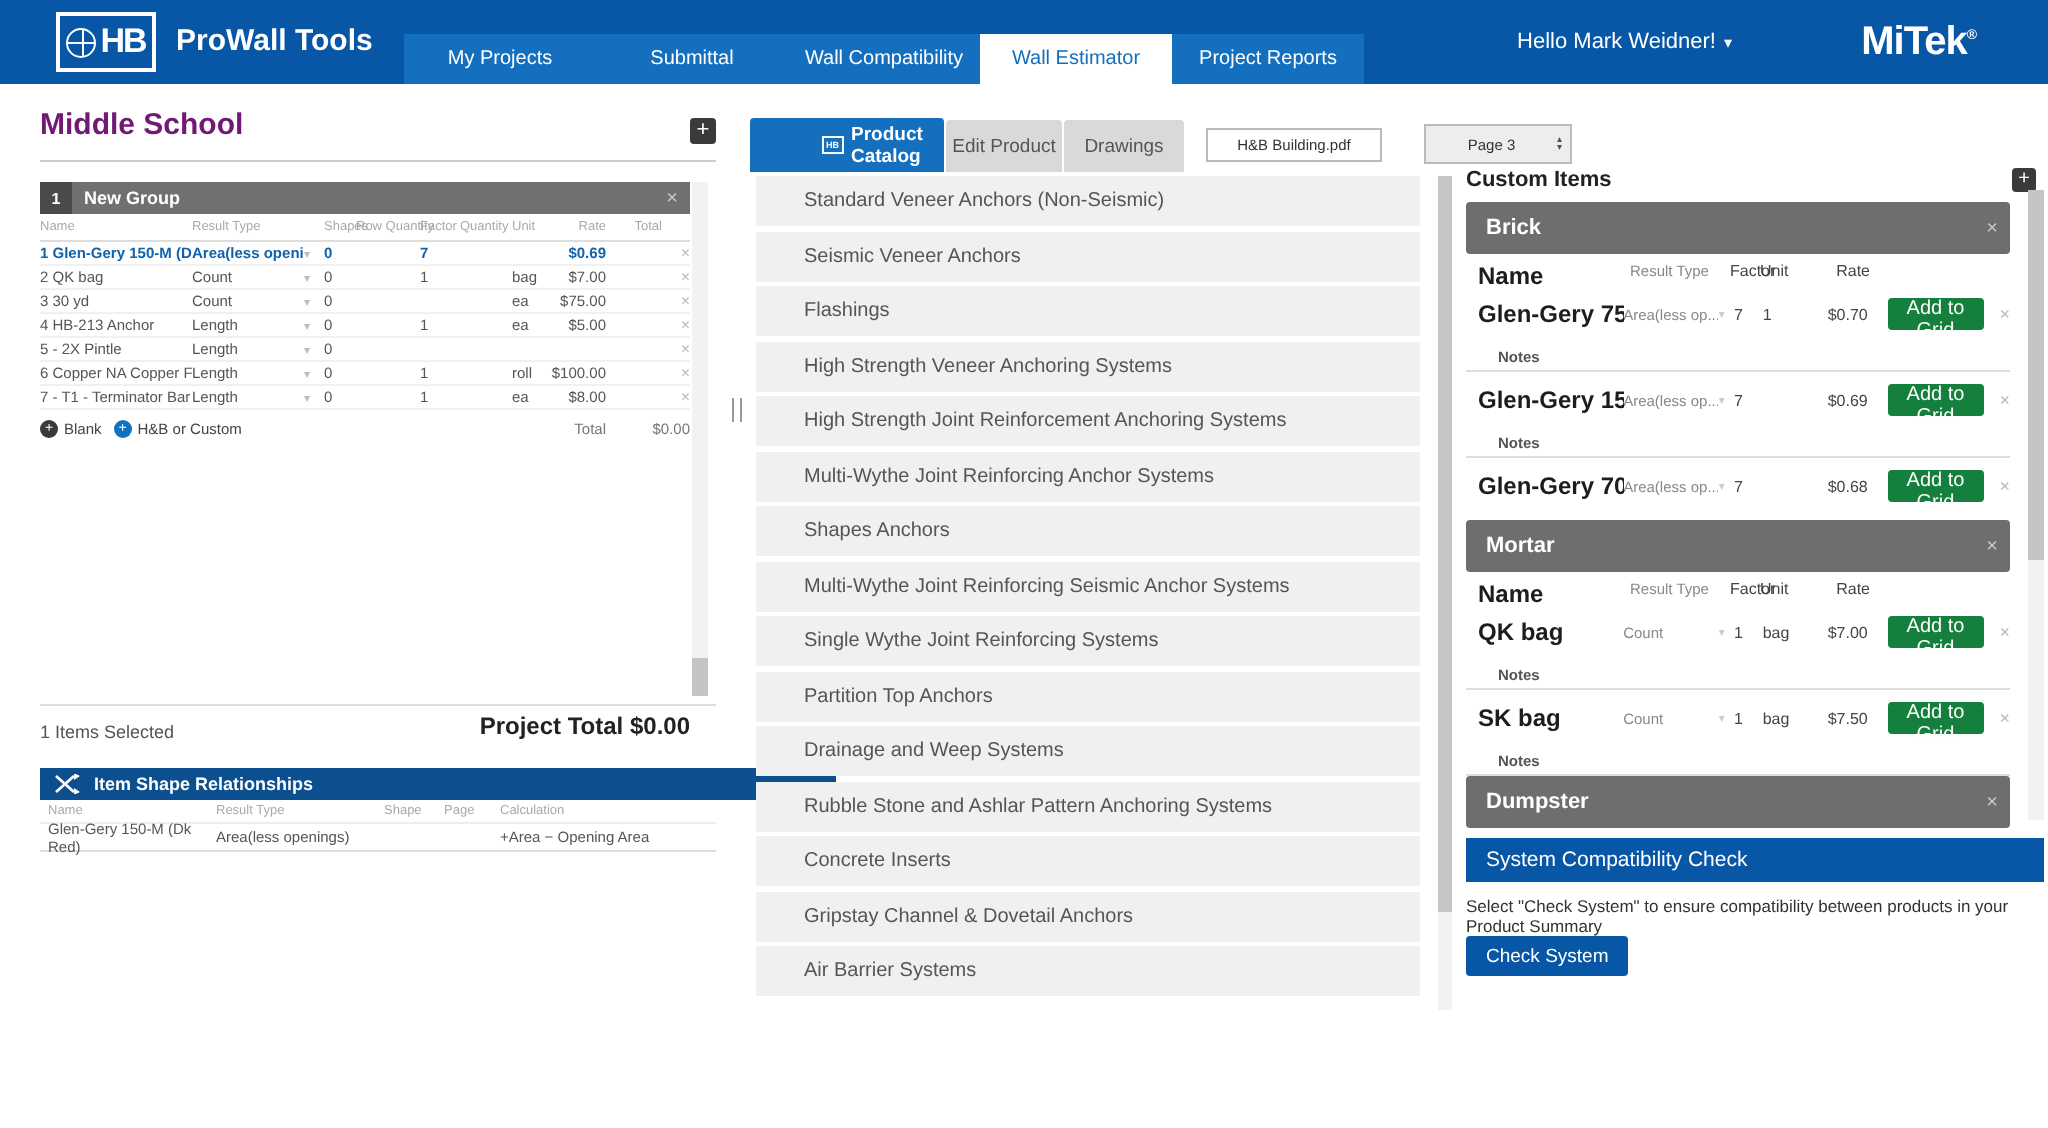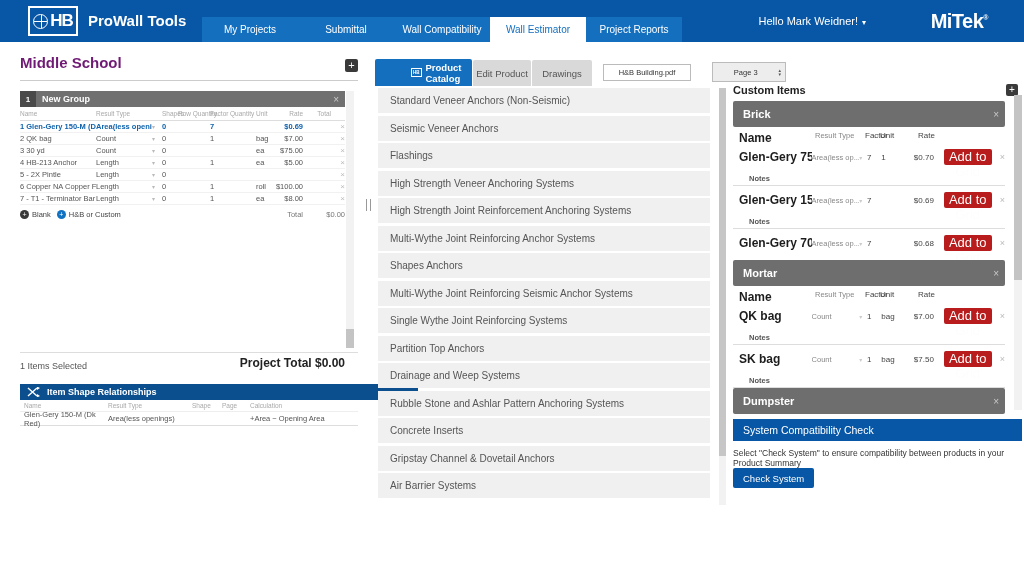--- a/index.html
+++ b/index.html
@@ -74,40 +74,40 @@
   .mtab.active { background:#146FBF; color:#fff; font-weight:bold; top:59px; height:27px;padding-left:36px; }
   .mini-logo { border:1px solid #fff; font-size:4.5px; font-weight:bold; color:#fff; padding:0 1px; line-height:7px; }
   #pdf-btn { left:603px; top:64px; width:88px; height:17px; background:#fff; border:1px solid #bbb;
              font-size:7.5px; color:#333; display:flex; align-items:center; justify-content:center; cursor:pointer; }
   #page-select { left:712px; top:62px; width:74px; height:20px; background:#EDEDED; border:1px solid #bbb;
                  display:flex; align-items:center; cursor:pointer; }
   #page-select .lbl { flex:1; text-align:center; font-size:7.5px; color:#333; }
   #page-select .arrows { display:flex; flex-direction:column; padding-right:4px; color:#555; font-size:5px; line-height:4px; }
   #catalog { left:378px; top:88px; width:332px; }
   .cat-item { height:25px; margin-bottom:2.5px; background:#F0F0F0; color:#555; font-size:10px;
-              line-height:25px; padding-left:12px; cursor:pointer; white-space:nowrap; overflow:hidden; }
+              line-height:25px; padding-left:24px; cursor:pointer; white-space:nowrap; overflow:hidden; }
   #resize-handle { left:366px; top:199px; width:5px; height:12px; border-left:1.5px solid #999; border-right:1.5px solid #999; cursor:col-resize; }
   #mid-scroll { left:719px; top:88px; width:7px; height:417px; background:#F2F2F2; }
   #mid-thumb { position:absolute; left:0; top:0; width:7px; height:368px; background:#C6C6C6; }
 
   
   #custom-title { left:733px; top:84px; font-size:11px; font-weight:bold; color:#222; }
   #right-plus { left:1006px; top:84px; width:12px; height:12px; font-size:10px; line-height:11px; }
   .section-card { position:absolute; left:733px; width:272px; }
   .sec-head { height:26px; background:#6E6E6E; border-radius:2px; color:#fff; display:flex; align-items:center;gap:28px; }
   .sec-name { flex:1; font-size:11px; font-weight:bold; padding-left:10px; }
   .cHead { display:flex; height:12px; margin-top:4px; font-size:6.5px; color:#A9A9A9; padding-left:6px; }
   .cRow { display:flex; align-items:center; height:28px; padding-left:6px; }
   .cc-name{width:76px; font-size:12px; font-weight:bold; color:#1d1d1d; white-space:nowrap; overflow:hidden;}
   .cc-rt{width:50px; font-size:7.5px; color:#888; white-space:nowrap; overflow:hidden;}
   .cc-arr{width:8px; color:#ccc; font-size:6px;}
   .cc-f{width:15px; font-size:8px; color:#444;}
   .cc-u{width:26px; font-size:8px; color:#444;}
   .cc-r{width:33px; font-size:8px; color:#444; text-align:right; padding-right:4px;}
-  .add-grid-btn { width:50px; height:16px; margin-left:6px; background:#b91c1c; color:#fdfdfd; font-size:13px;
+  .add-grid-btn { width:50px; height:16px; margin-left:6px; background:#15803d; color:#fdfdfd; font-size:10px;
                   border:none; border-radius:2px; cursor:pointer; font-family:"Liberation Sans",sans-serif; }
   .cc-x { width:14px; text-align:right; color:#bbb; font-size:9px; cursor:pointer; }
   .notes-row { height:15px; padding-left:16px; font-size:7.5px; font-weight:bold; color:#555; border-bottom:1px solid #ddd; display:flex; align-items:center; cursor:pointer; }
   .blank-row { height:18px; display:flex; align-items:center; font-size:9.5px; color:#444; padding-left:2px; cursor:pointer; }
   #right-scroll { left:1014px; top:95px; width:8px; height:315px; background:#F2F2F2; }
   #right-thumb { position:absolute; left:0; top:0; width:8px; height:185px; background:#C4C4C4; }
 
   #scc-bar { left:733px; top:419px; width:289px; height:22px; background:#0857A6; color:#fff;
              font-size:10.5px; display:flex; align-items:center; padding-left:10px; }
   #scc-desc { left:733px; top:448px; width:289px; font-size:8.5px; color:#333; }

